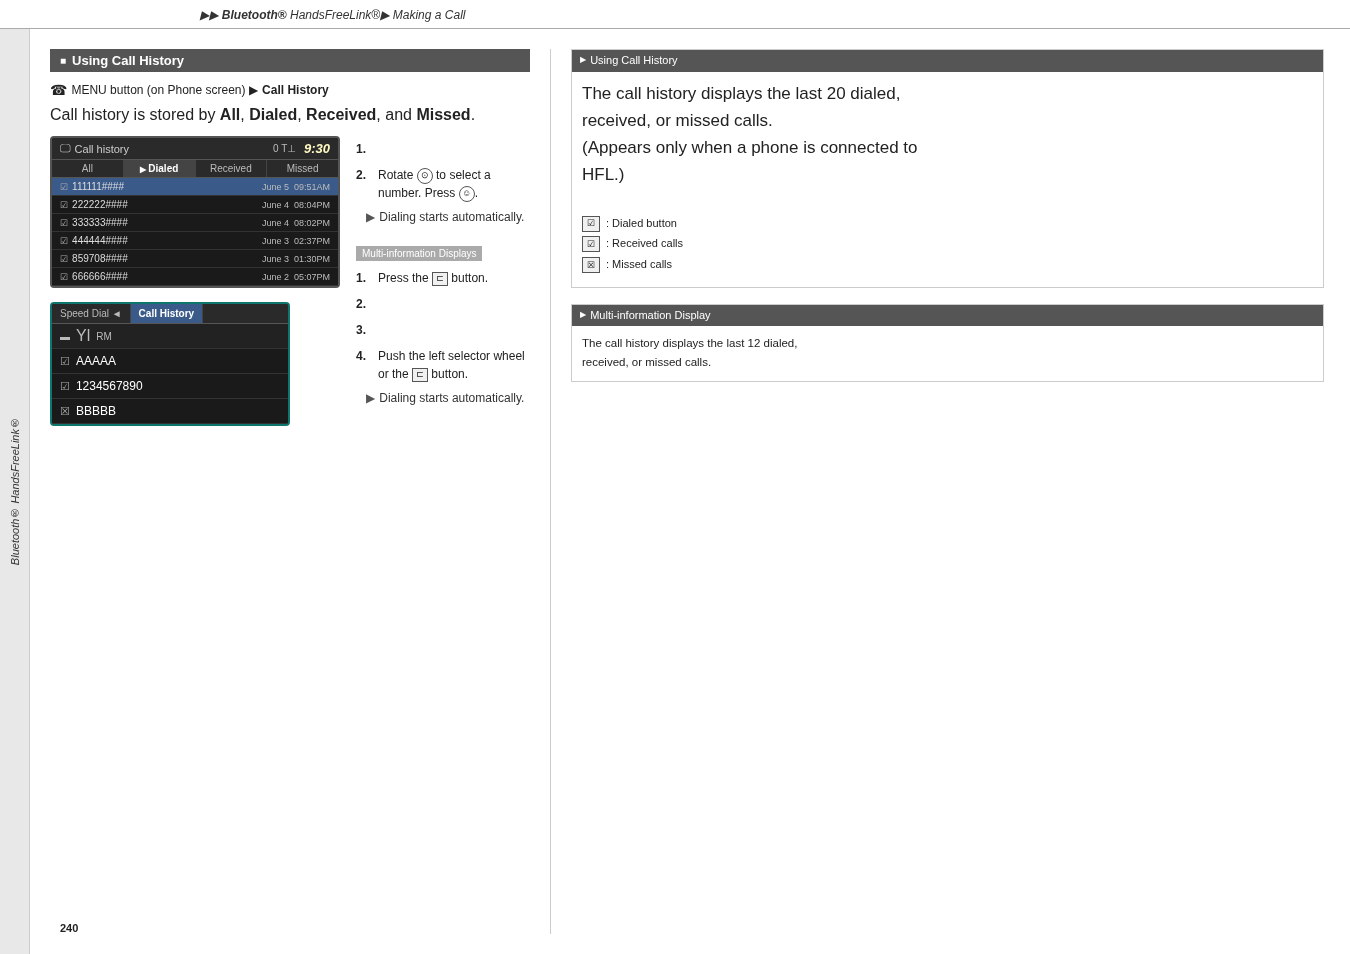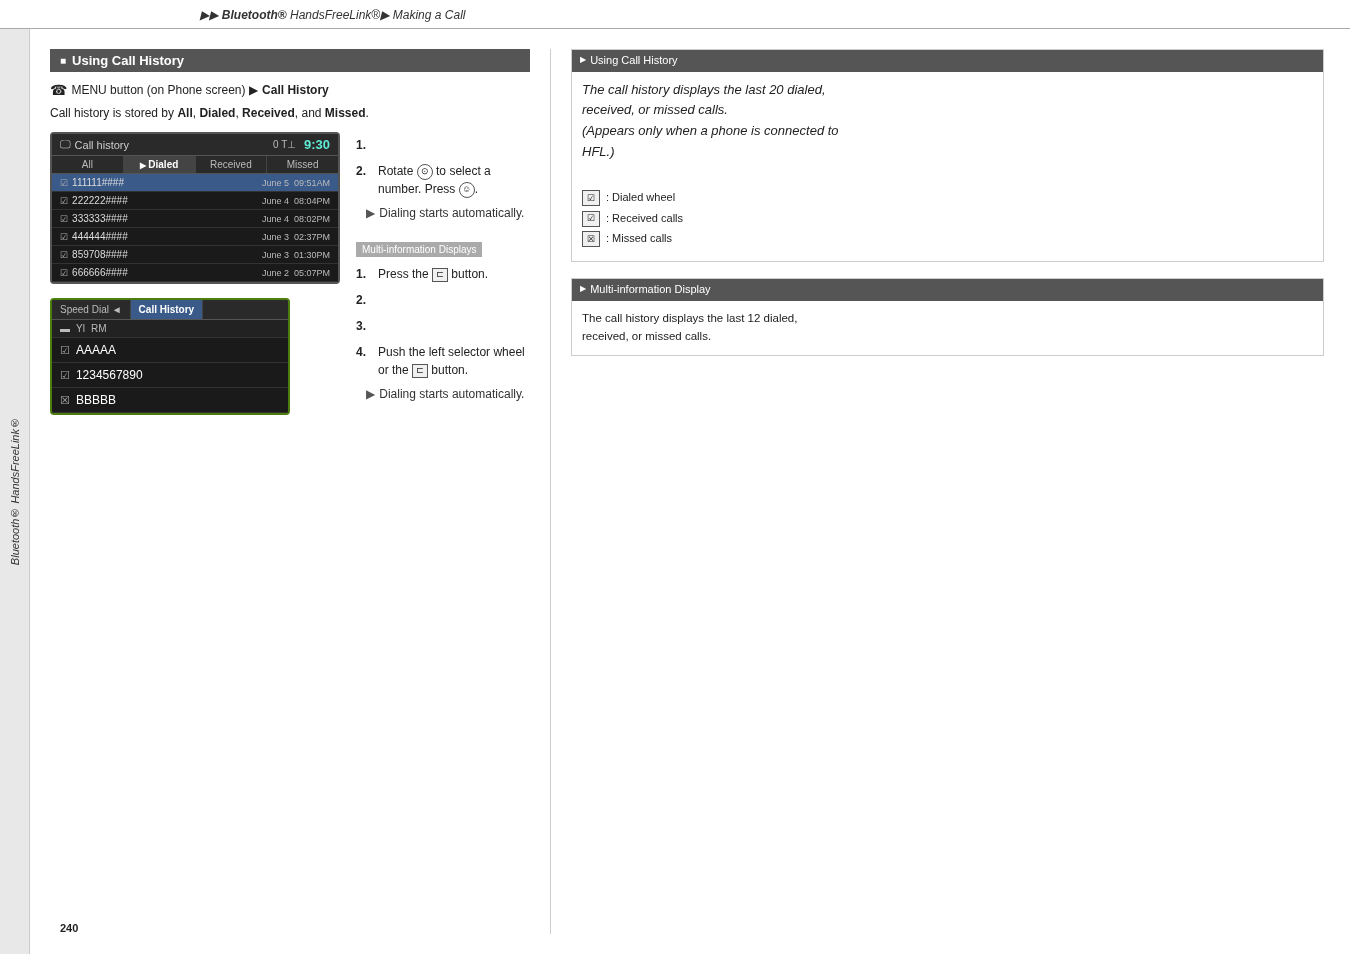--- a/index.html
+++ b/index.html
@@ -103,21 +103,21 @@
     }
 
     .phone-icon {
       font-size: 14px;
     }
 
     .bold { font-weight: bold; }
 
     
     .description-line {
-      font-size: 12px;
+      font-size: 16px;
       margin-bottom: 12px;
     }
 
     
     .screen-mockup {
       background: #1a1a1a;
       border: 2px solid #555;
       border-radius: 4px;
       padding: 0;
       margin-bottom: 14px;
@@ -199,21 +199,21 @@
     }
 
     .screen-row-right {
       font-size: 9px;
       color: #bbb;
     }
 
     
     .screen-mockup2 {
       background: #1a1a1a;
-      border: 2px solid #4d7c0f;
+      border: 2px solid #0f766e;
       border-radius: 4px;
       width: 240px;
       overflow: hidden;
       margin-bottom: 14px;
     }
 
     .screen2-header {
       display: flex;
       background: #2a2a2a;
       border-bottom: 1px solid #555;
@@ -416,21 +416,21 @@
             <div class="screen-mockup">
               <div class="screen-header">
                 <div class="screen-header-left">
                   <span>🖵</span>
                   <span>Call history</span>
                 </div>
                 <div style="margin-left:auto; display:flex; gap:8px; align-items:center;">
                   <span style="color:#bbb; font-size:10px;">
                     0 T⊥
                   </span>
-                  <span style="color:#5eead4; font-weight:bold; font-size:13px;">9:30</span>
+                  <span style="color:#fef9c3; font-weight:bold; font-size:13px;font-style:italic;">9:30</span>
                 </div>
               </div>
               <div class="screen-tabs">
                 <div class="screen-tab">All</div>
                 <div class="screen-tab active">Dialed</div>
                 <div class="screen-tab">Received</div>
                 <div class="screen-tab">Missed</div>
               </div>
               <div class="screen-rows">
                 <div class="screen-row highlighted">
@@ -478,21 +478,21 @@
               </div>
             </div>
 
             <div class="screen-mockup2">
               <div class="screen2-header">
                 <div class="screen2-tab">Speed Dial ◄</div>
                 <div class="screen2-tab active">Call History</div>
               </div>
               <div class="screen2-icons-row">
                 <span style="font-size:10px; color:#bbb;">▬</span>
-                <span style="font-size:10px; color:#bbb;">Yl</span>
+                <span style="font-size:16px; color:#bbb;">Yl</span>
                 <span style="font-size:10px; color:#bbb;">RM</span>
               </div>
               <div class="screen2-row">
                 <span class="screen2-row-icon">☑</span>
                 <span>AAAAA</span>
               </div>
               <div class="screen2-row">
                 <span class="screen2-row-icon">☑</span>
                 <span>1234567890</span>
               </div>
@@ -554,31 +554,31 @@
 
           </div>
         </div>
 
       </div>
 
       <div class="right-column">
 
         <div class="info-box">
           <div class="info-box-title">Using Call History</div>
-          <p style="font-size:13px; line-height:1.6;font-style:italic;">
+          <p style="font-size:17px; line-height:1.6;">
             The call history displays the last 20 dialed,<br>
             received, or missed calls.<br>
             (Appears only when a phone is connected to<br>
             HFL.)
           </p>
           <br>
           <div class="icon-legend">
             <div class="icon-legend-item">
               <div class="legend-icon-box">☑</div>
-              <span>: Dialed wheel</span>
+              <span>: Dialed button</span>
             </div>
             <div class="icon-legend-item">
               <div class="legend-icon-box">☑</div>
               <span>: Received calls</span>
             </div>
             <div class="icon-legend-item">
               <div class="legend-icon-box">☒</div>
               <span>: Missed calls</span>
             </div>
           </div>

